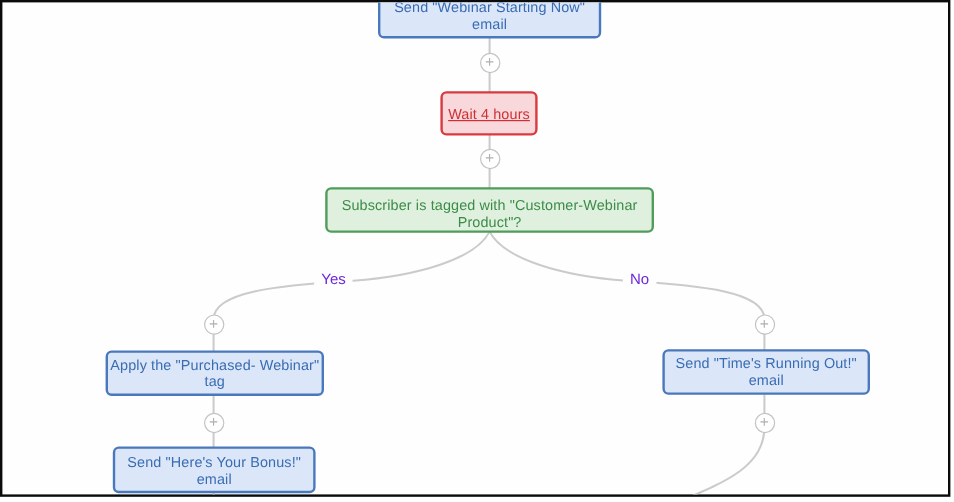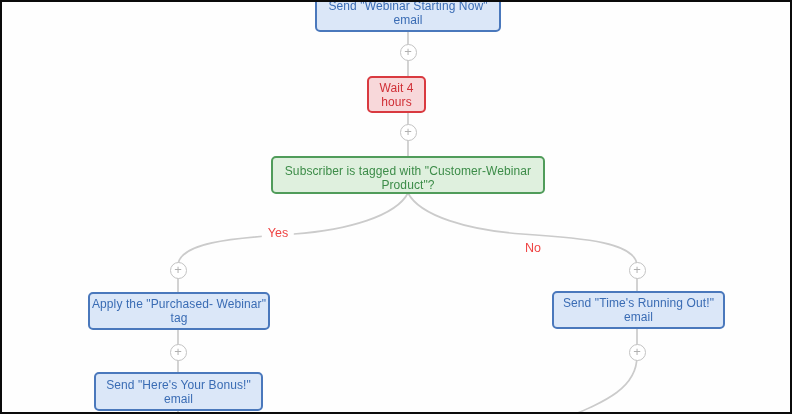--- a/index.html
+++ b/index.html
@@ -82,21 +82,21 @@
     line-height: 13px;
     text-align: center;
     cursor: pointer;
     user-select: none;
   }
   .branch-label {
     position: absolute;
     transform: translate(-50%, -50%);
     background: #fefefe;
     padding: 0 6px;
-    color: #ef4444;
+    color: #6d28d9;
     font-size: 12.5px;
   }
 </style>
 </head>
 <body>
 
 <div id="page">
   <div id="frame">
     <div id="stage">
 
@@ -109,21 +109,21 @@
           <path d="M178,329 L178,373"></path>
           <path d="M178,410 L178,418"></path>
           <path d="M637,329 L637,356 C637,388 606,401 566,418"></path>
         </g>
       </svg>
 
       <div class="node node-blue" style="left:315px; top:-7px; width:186px; height:39px;">
         <span>Send "Webinar Starting Now" email</span>
       </div>
 
-      <div class="node node-red" style="left:367px; top:76px; width:59px; height:37px;">
+      <div class="node node-red" style="left:367px; top:76px; width:81px; height:37px;text-decoration:underline;">
         <span>Wait 4 hours</span>
       </div>
 
       <div class="node node-green" style="left:271px; top:156px; width:274px; height:38px;align-items:flex-end;">
         <span>Subscriber is tagged with "Customer-Webinar Product"?</span>
       </div>
 
       <div class="node node-blue" style="left:88px; top:292px; width:182px; height:38px;">
         <span>Apply the "Purchased- Webinar" tag</span>
       </div>
@@ -149,17 +149,17 @@
         <span>+</span>
       </div>
       <div class="plus-btn" style="left:637px; top:270px;">
         <span>+</span>
       </div>
       <div class="plus-btn" style="left:637px; top:352px;">
         <span>+</span>
       </div>
 
       <span class="branch-label" style="left:278px; top:233px;">Yes</span>
-      <span class="branch-label" style="left:533px; top:233px;margin-top:15px;">No</span>
+      <span class="branch-label" style="left:533px; top:233px;">No</span>
 
     </div>
   </div>
 </div>
 
 </body></html>

